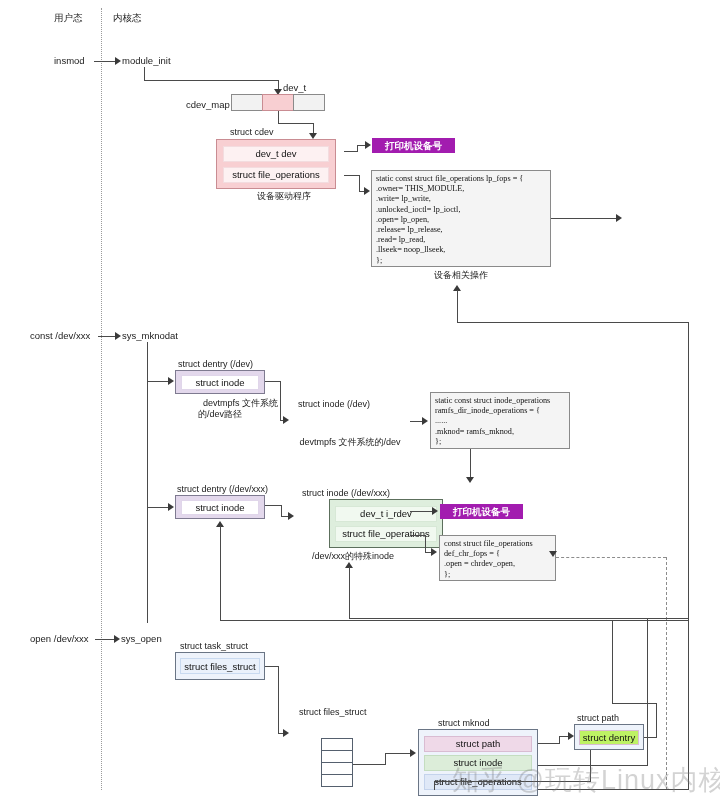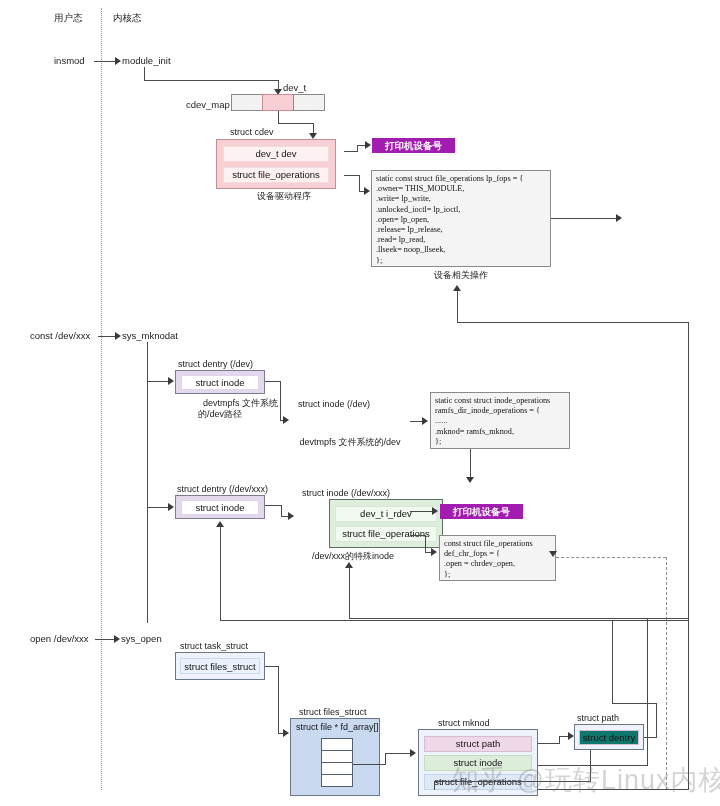--- a/index.html
+++ b/index.html
@@ -317,23 +317,20 @@
   <div class="box box-white" style="left:175px; top:652px; width:90px; height:28px;">
     <div class="field field-blue" style="width:80px; height:16px;">struct files_struct</div>
   </div>
 
   <div class="ln hl" style="left:265px; top:666px; width:14px;"></div>
   <div class="ln vl" style="left:278px; top:666px; height:68px;"></div>
   <div class="ln hl" style="left:278px; top:733px; width:8px;"></div>
   <div class="ar ar-r" style="left:283px; top:729px;"></div>
 
   <div class="boxlabel" style="left:299px; top:707px;">struct files_struct</div>
-  <div class="box box-blue" style="left:290px; top:718px; width:90px; height:78px; justify-content:flex-start; align-items:flex-start;">
-    <div class="field" style="width:90px; height:16px; justify-content:flex-start; padding-left:5px; font-size:9px;">struct file * fd_array[]</div>
-  </div>
   <div class="stack" style="left:321px; top:738px;">
     <div class="slot" style="width:32px; height:13px;"></div>
     <div class="slot" style="width:32px; height:13px;"></div>
     <div class="slot" style="width:32px; height:13px;"></div>
     <div class="slot" style="width:32px; height:13px;"></div>
   </div>
 
   <div class="ln hl" style="left:353px; top:764px; width:33px;"></div>
   <div class="ln vl" style="left:385px; top:753px; height:12px;"></div>
   <div class="ln hl" style="left:385px; top:753px; width:28px;"></div>
@@ -346,21 +343,21 @@
     <div class="field" style="width:108px; height:16px; background:#dfe8f7; border:1px solid #c4d3ec;">struct file_operations</div>
   </div>
 
   <div class="ln hl" style="left:538px; top:743px; width:22px;"></div>
   <div class="ln vl" style="left:559px; top:736px; height:8px;"></div>
   <div class="ln hl" style="left:559px; top:736px; width:12px;"></div>
   <div class="ar ar-r" style="left:568px; top:732px;"></div>
 
   <div class="boxlabel" style="left:577px; top:713px;">struct path</div>
   <div class="box box-white" style="left:574px; top:724px; width:70px; height:26px;">
-    <div class="field" style="width:60px; height:15px; background:#0f766e; border:1px solid #d9bcd2;">struct dentry</div>
+    <div class="field" style="width:60px; height:15px; background:#bef264; border:1px solid #d9bcd2;">struct dentry</div>
   </div>
 
   <div class="ln hl" style="left:644px; top:737px; width:13px;"></div>
   <div class="ln vl" style="left:656px; top:703px; height:35px;"></div>
   <div class="ln hl" style="left:612px; top:703px; width:45px;"></div>
   <div class="ln vl" style="left:612px; top:620px; height:83px;"></div>
 
   <div class="ln hl" style="left:538px; top:765px; width:110px;"></div>
   <div class="ln vl" style="left:647px; top:618px; height:148px;"></div>
 

